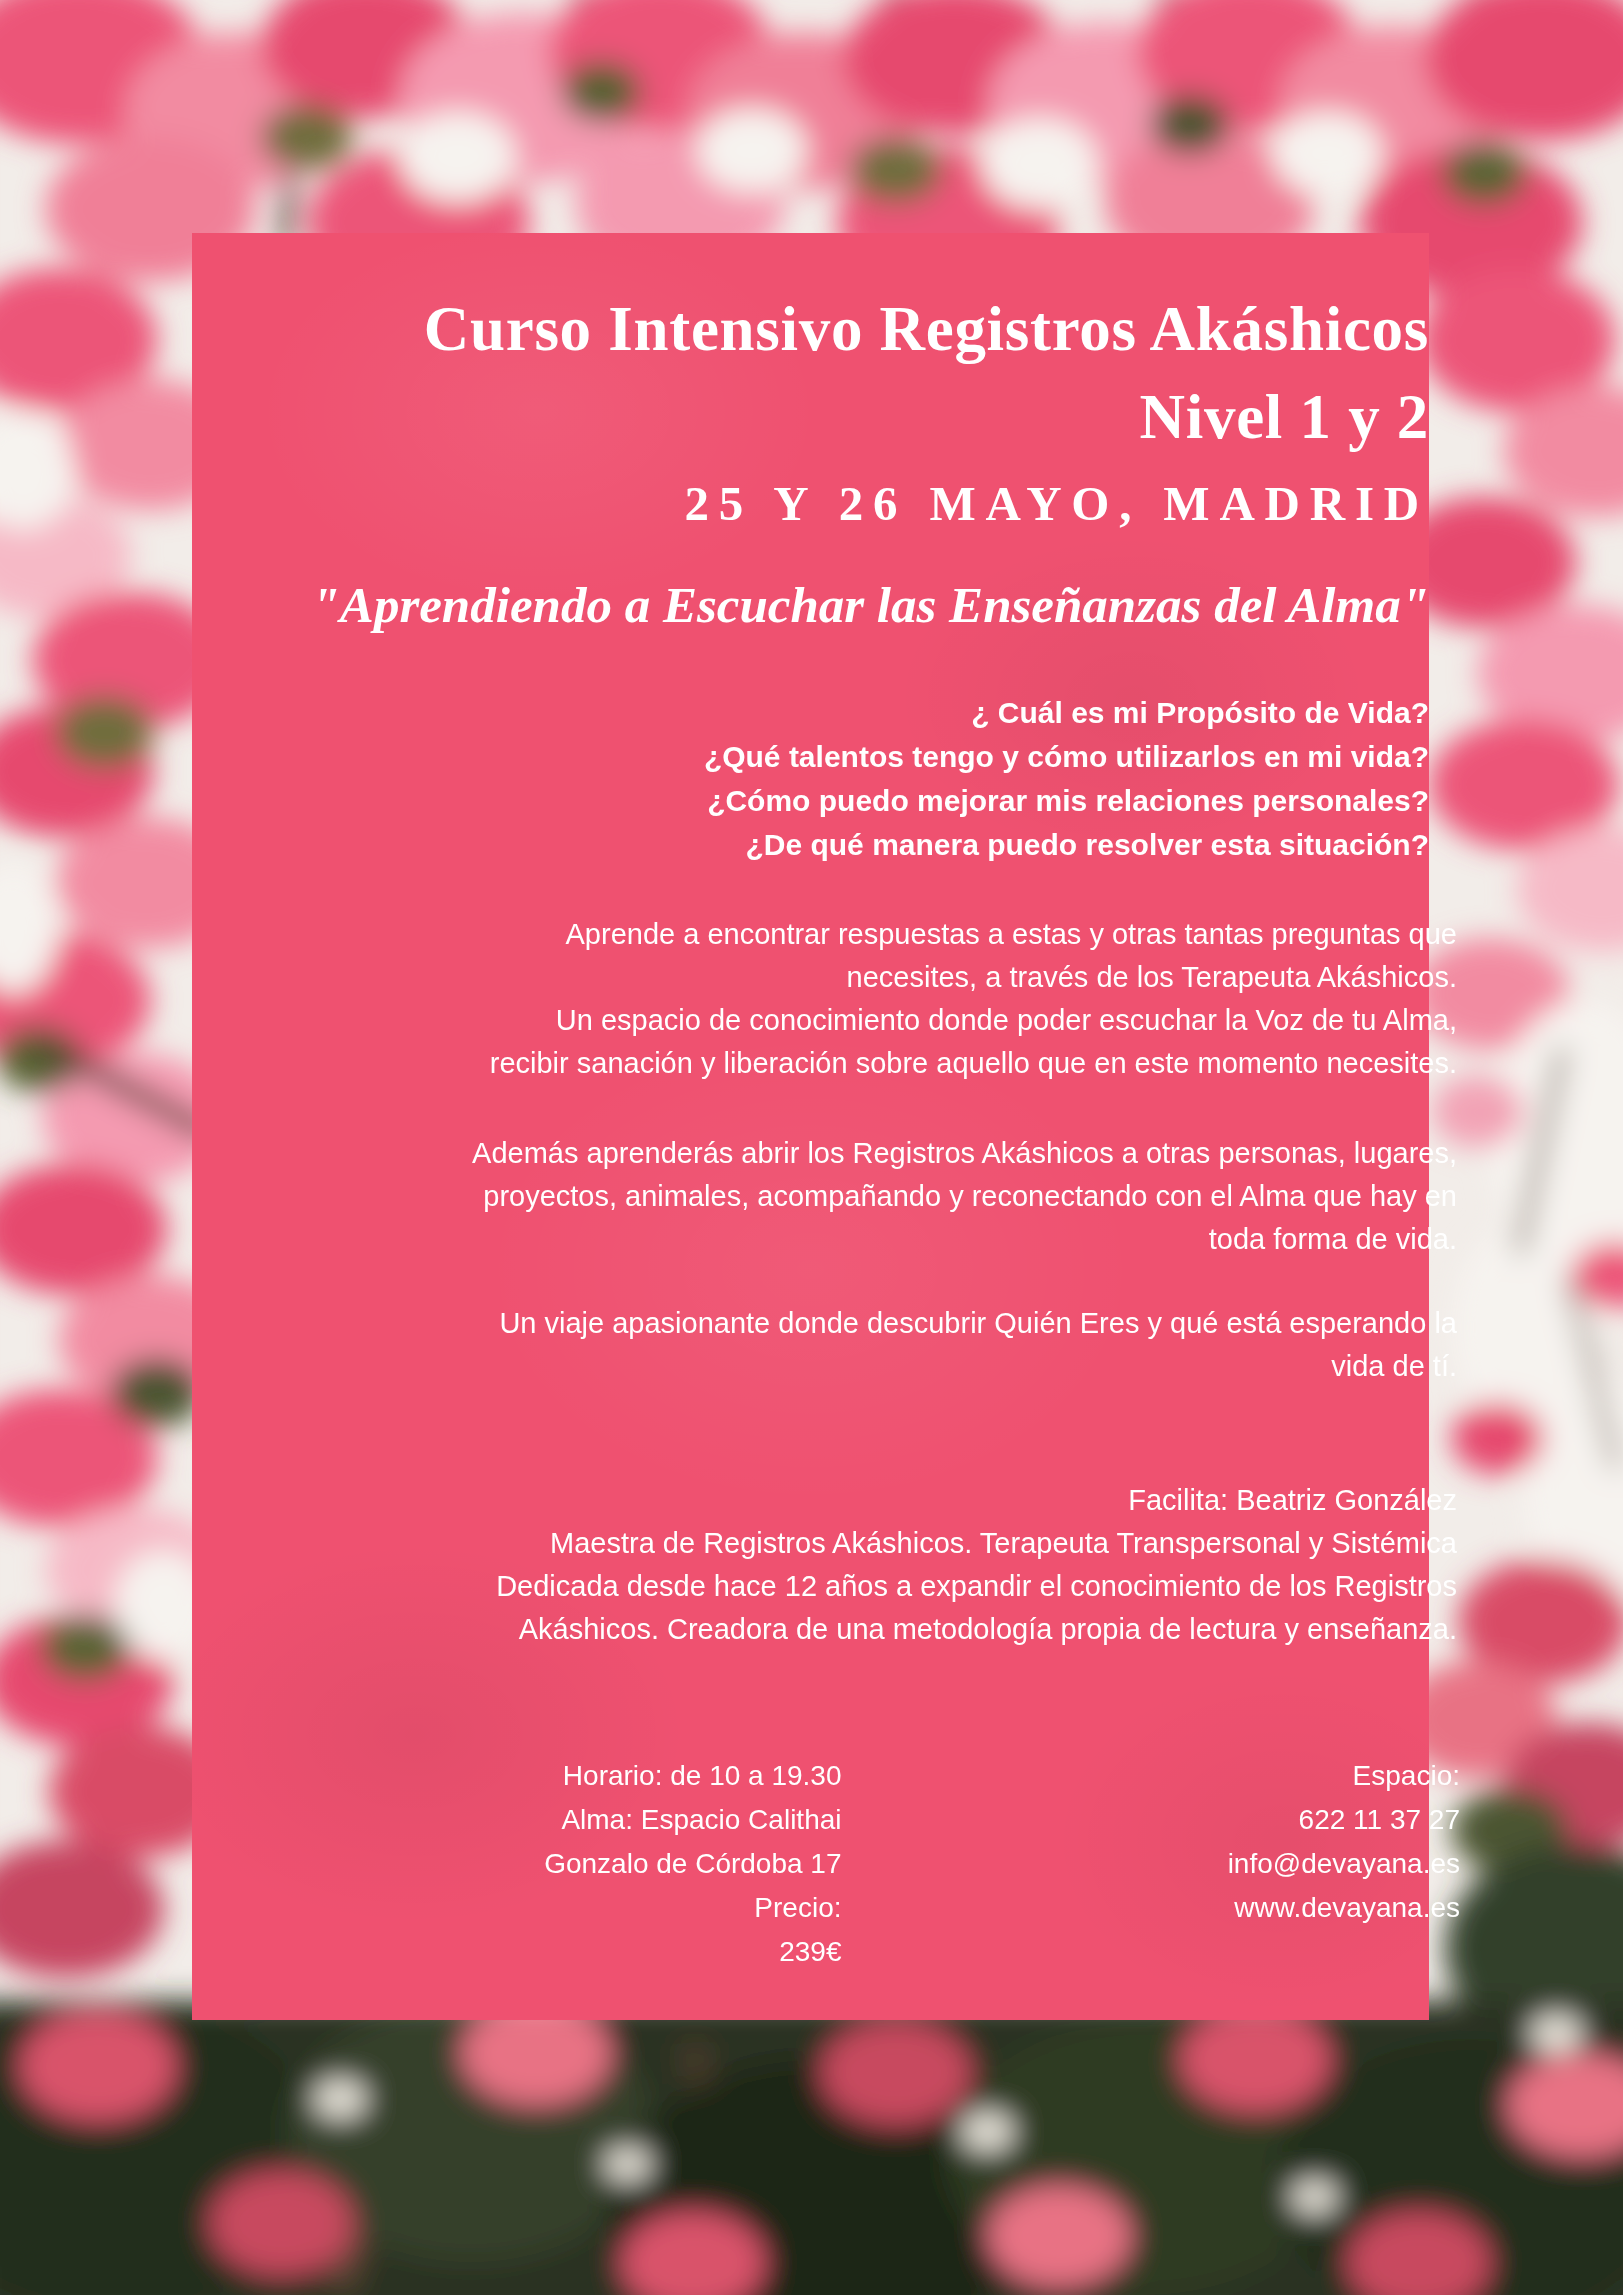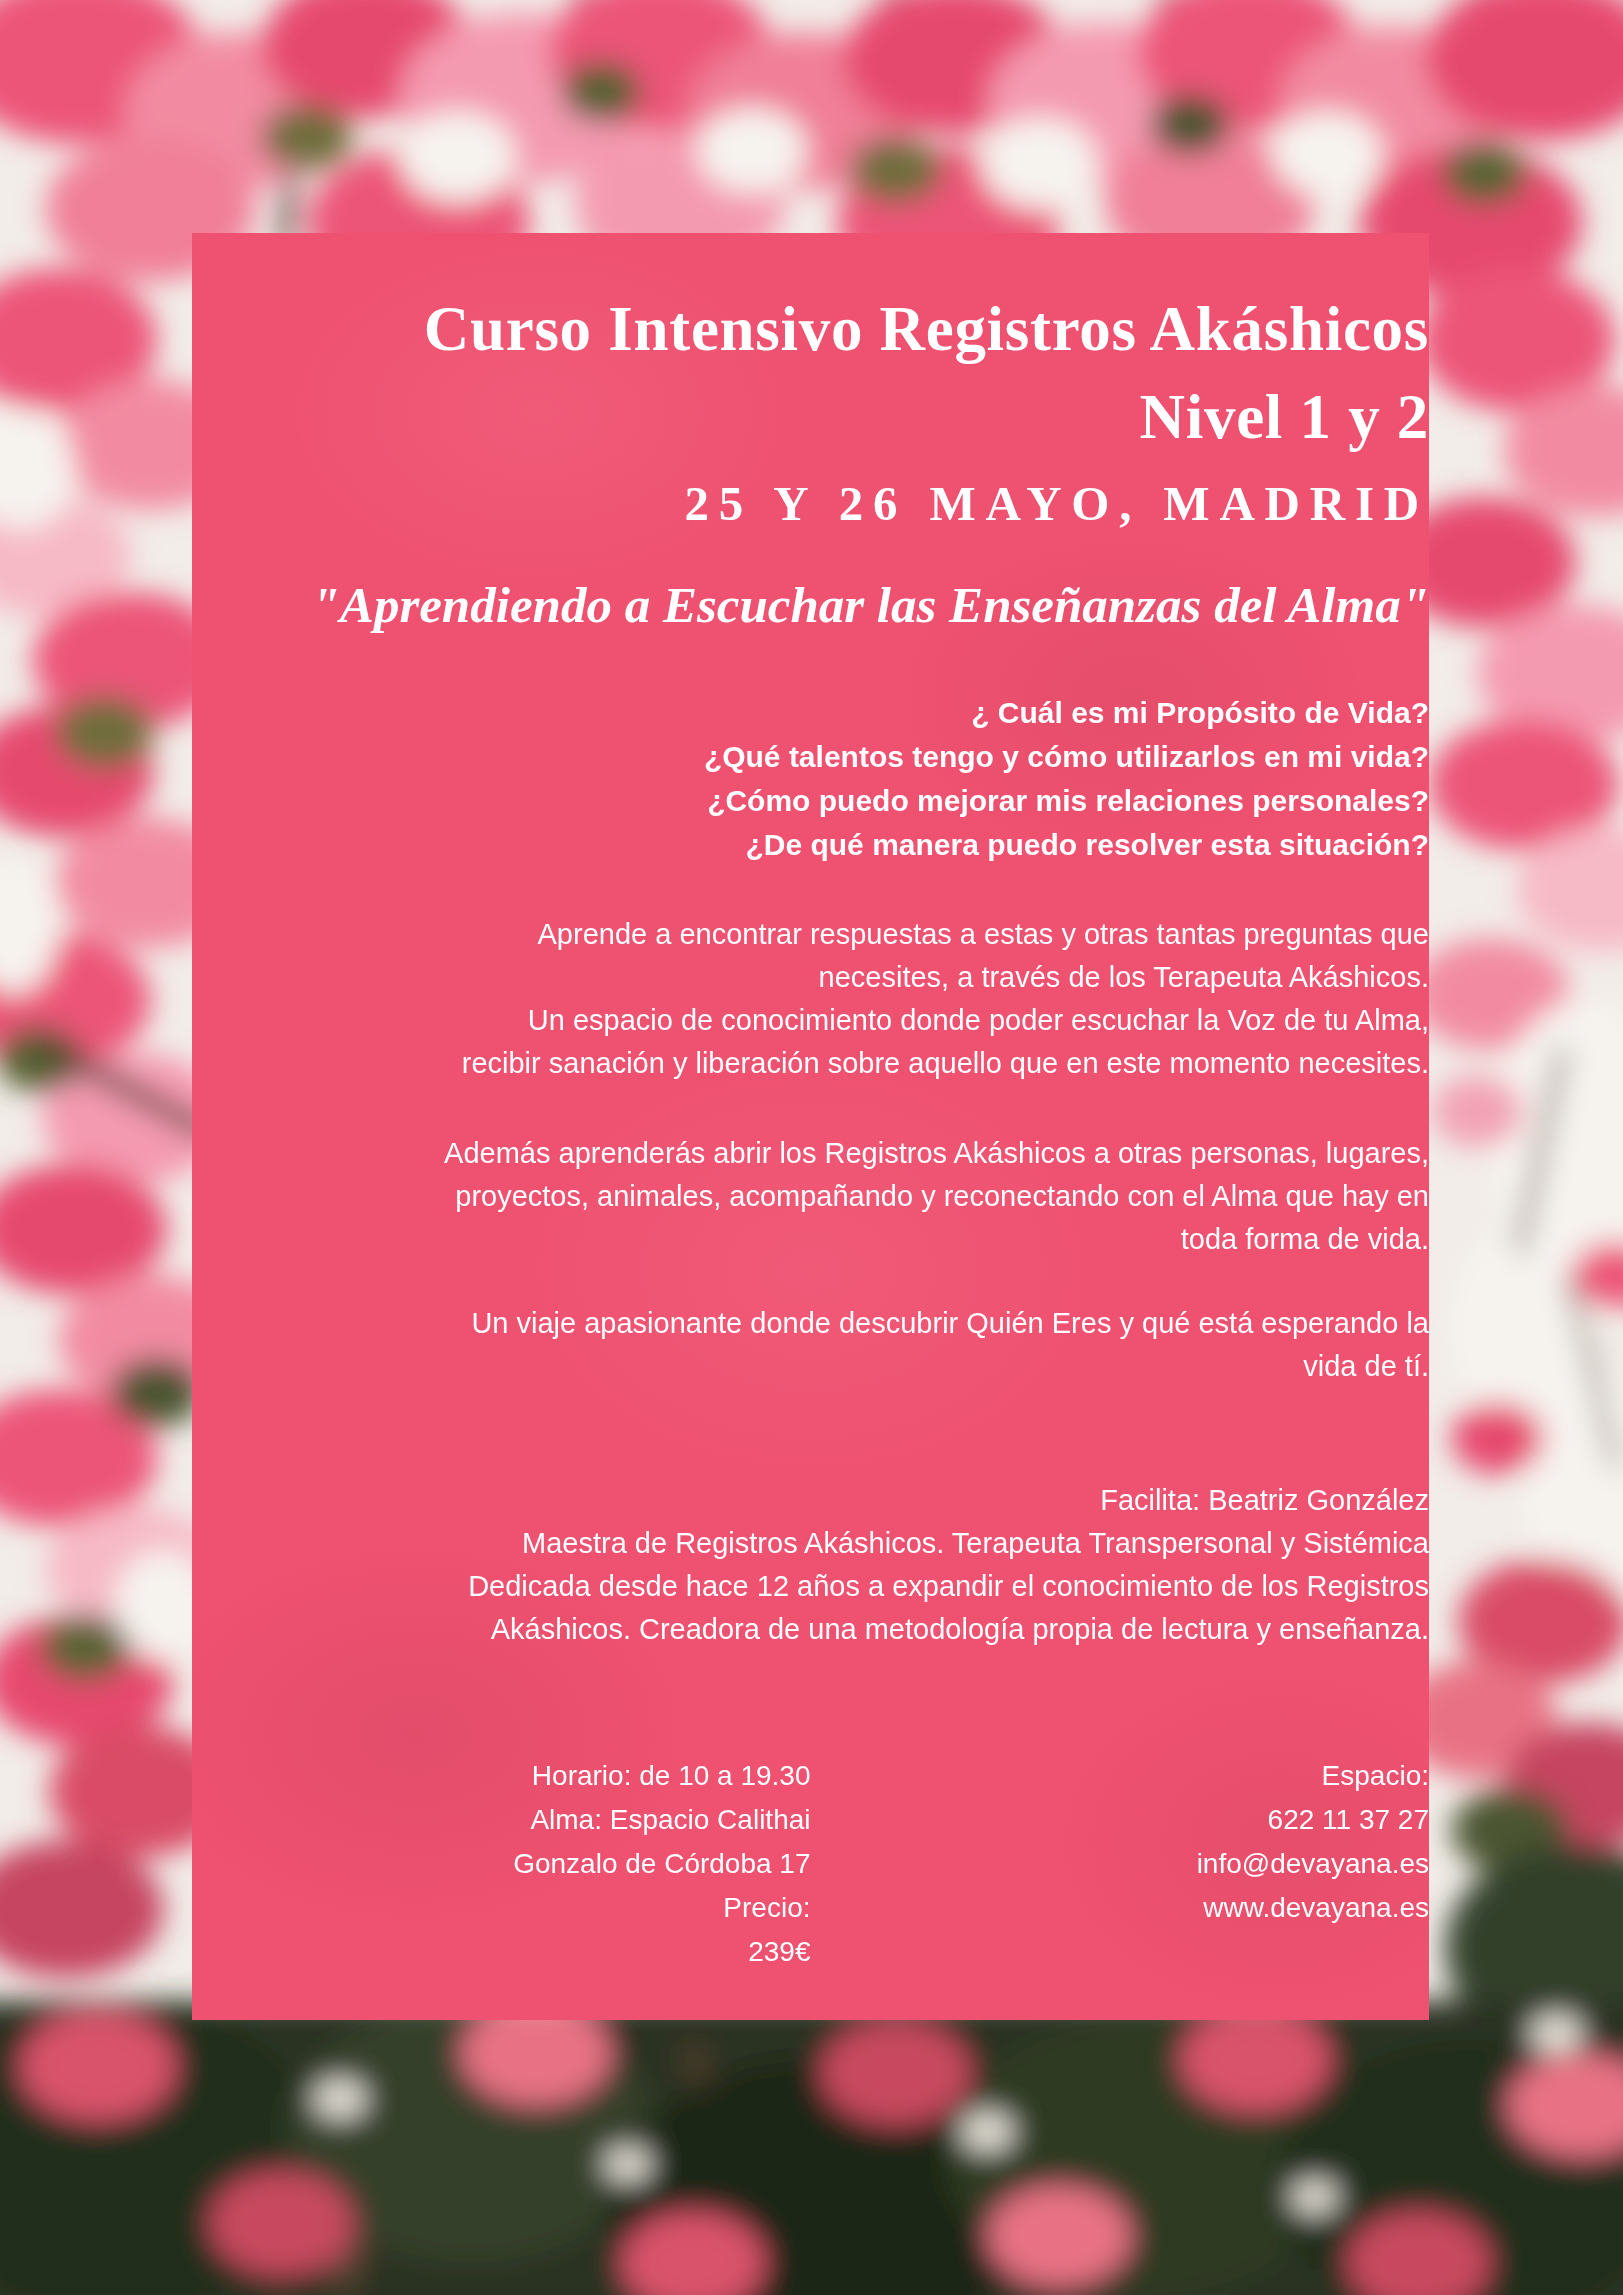--- a/index.html
+++ b/index.html
@@ -43,29 +43,29 @@
     font-family:"Liberation Serif",serif;
     font-style:italic;
     font-weight:600;
     font-size:51px;line-height:63px;
   }
   .questions{
     top:458px;
     font-weight:bold;
     font-size:30px;line-height:44px;
   }
-  .body-block{font-size:29px;line-height:43px;font-weight:normal;}
+  .body-block{font-size:29px;line-height:43px;font-weight:normal;padding-left:28px;}
   .intro{top:680px;}
   .expansion{top:899px;}
   .journey{top:1069px;}
   .facilitator{top:1246px;}
   .details-row{
     top:1521px;
     display:flex;flex-direction:row;
-    font-size:28px;line-height:44px;
+    font-size:28px;line-height:44px;margin-left:31px;
   }
   .details-col{flex:1 1 50%;}
   .ln{display:block;}
 </style>
 </head>
 <body>
 
 <div class="page">
 
   <svg class="bg" viewBox="0 0 2482 3510" xmlns="http://www.w3.org/2000/svg" aria-hidden="true">

